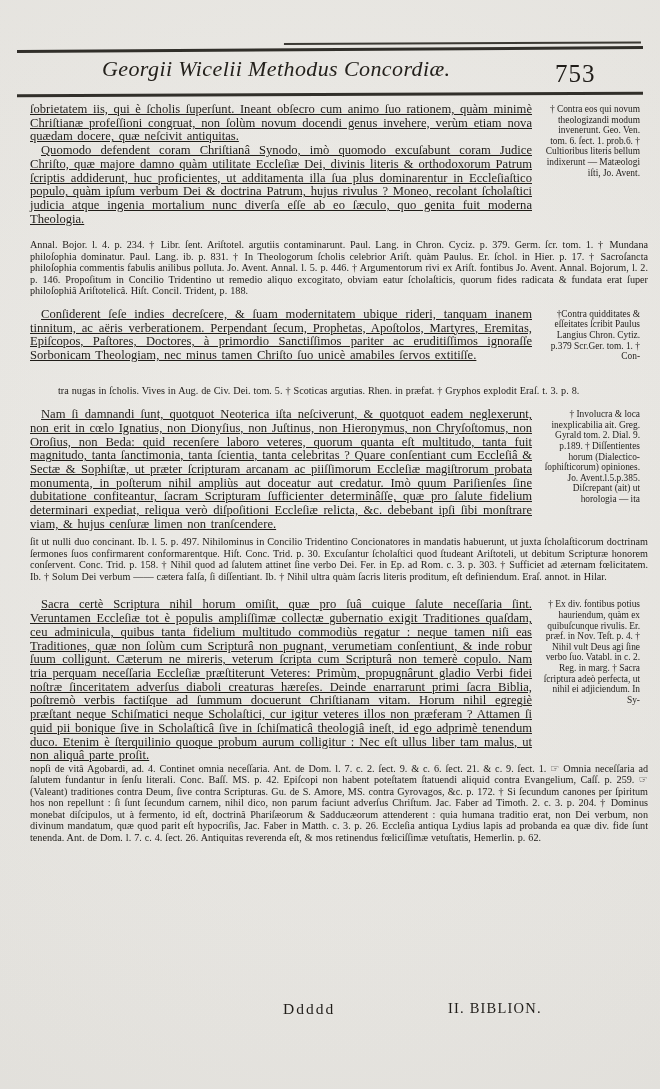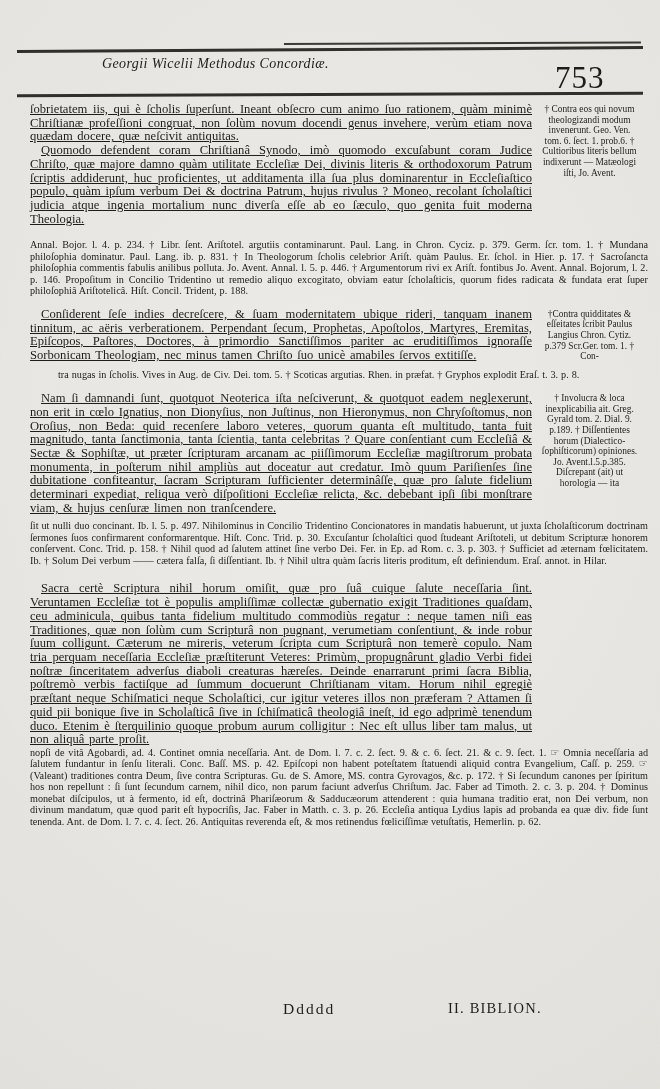--- a/index.html
+++ b/index.html
@@ -10,39 +10,39 @@
       linear-gradient(#e9e7e2, #e7e5e0);
     color:#201d19;
     font-family:"Liberation Serif","DejaVu Serif",serif;
   }
   
   .rule { height:2.5px; background:#312f2a; margin:0 17px; transform:rotate(-0.35deg); position:relative; }
   .rule-top { margin-top:48px; }
   .rule-top::after { content:""; position:absolute; right:2px; top:-5px; width:57%; height:1.8px; background:#3c3a34; transform:rotate(0.12deg); }
   .rule-bottom { transform:rotate(-0.22deg); }
   .header-row { position:relative; height:42px; }
-  .running-head { position:absolute; left:102px; top:5px; font-style:italic; font-size:14px; letter-spacing:0.4px; color:#24211c; }
-  .page-num { position:absolute; left:555px; top:9px; font-size:31px; letter-spacing:1px; }
+  .running-head { position:absolute; left:102px; top:5px; font-style:italic; font-size:22px; letter-spacing:0.4px; color:#24211c; }
+  .page-num { position:absolute; left:555px; top:9px; font-size:25px; letter-spacing:1px; }
   
   .text { padding:8px 12px 0 30px; }
   .row { position:relative; }
   .body-col { width:502px; font-size:12.6px; line-height:13.7px; text-align:justify; word-spacing:1.5px; }
   .para { margin:0; text-indent:11px;text-decoration:underline; }
   .para.no-indent { text-indent:0; }
   .margin-note {
     position:absolute; left:509px; top:1px; width:101px;
-    font-size:9.4px; line-height:10.6px; color:#262320; text-align:center;
+    font-size:9.4px; line-height:10.6px; color:#262320; text-align:right;
   }
   .footnote {
     font-size:10.2px; line-height:11.5px; text-align:justify;
     word-spacing:0.4px; color:#24211d;
   }
   .fn1 { margin-top:13px; }
   .sec2 { margin-top:11px; }
-  .fn2 { margin-top:6px;padding-left:28px; }
+  .fn2 { margin-top:22px;padding-left:28px; }
   .sec3 { margin-top:12px; }
   .fn3 { margin-top:5px; }
   .sec4 { margin-top:16px; }
   .fn4 { }
   
   .footer-row { position:absolute; left:0; top:1000px; width:660px; height:24px; }
   .sig { position:absolute; left:283px; font-size:15.5px; letter-spacing:2px; }
   .catch { position:absolute; left:448px; font-size:14.5px; letter-spacing:1.2px;text-align:center; }
 </style>
 </head>
@@ -84,20 +84,21 @@
       </div>
       <aside class="margin-note">† Involucra &amp; loca inexplicabilia ait. Greg. Gyrald tom. 2. Dial. 9. p.189. † Diſſentientes horum (Dialectico-ſophiſticorum) opiniones. Jo. Avent.l.5.p.385. Diſcrepant (ait) ut horologia — ita</aside>
     </section>
 
     <div class="footnote fn3">ſit ut nulli duo concinant. Ib. l. 5. p. 497.  Nihilominus in Concilio Tridentino Concionatores in mandatis habuerunt, ut juxta ſcholaſticorum doctrinam ſermones ſuos confirmarent conformarentque. Hiſt. Conc. Trid. p. 30.  Excuſantur ſcholaſtici quod ſtudeant Ariſtoteli, ut debitum Scripturæ honorem conſervent. Conc. Trid. p. 158.  † Nihil quod ad ſalutem attinet ſine verbo Dei. Fer. in Ep. ad Rom. c. 3. p. 303.  † Sufficiet ad æternam fœlicitatem. Ib.  † Solum Dei verbum —— cætera falſa, ſi diſſentiant. Ib.  † Nihil ultra quàm ſacris literis proditum, eſt definiendum.  Eraſ. annot. in Hilar.</div>
 
     <section class="row sec4">
       <div class="body-col">
         <p class="para">Sacra certè Scriptura nihil horum omiſit, quæ pro ſuâ cuique ſalute neceſſaria ſint. Veruntamen Eccleſiæ tot è populis ampliſſimæ collectæ gubernatio exigit Traditiones quaſdam, ceu adminicula, quibus tanta fidelium multitudo commodiùs regatur : neque tamen niſi eas Traditiones, quæ non ſolùm cum Scripturâ non pugnant, verumetiam conſentiunt, &amp; inde robur ſuum colligunt.  Cæterum ne mireris, veterum ſcripta cum Scripturâ non temerè copulo.  Nam tria perquam neceſſaria Eccleſiæ præſtiterunt Veteres: Primùm, propugnârunt gladio Verbi fidei noſtræ ſinceritatem adverſus diaboli creaturas hæreſes.  Deinde enarrarunt primi ſacra Biblia, poſtremò verbis factiſque ad ſummum docuerunt Chriſtianam vitam.  Horum nihil egregiè præſtant neque Schiſmatici neque Scholaſtici, cur igitur veteres illos non præferam ?  Attamen ſi quid pii bonique ſive in Scholaſticâ ſive in ſchiſmaticâ theologiâ ineſt, id ego adprimè tenendum duco.  Etenim è ſterquilinio quoque probum aurum colligitur : Nec eſt ullus liber tam malus, ut non aliquâ parte proſit.</p>
       </div>
+      <aside class="margin-note">† Ex div. fontibus potius hauriendum, quàm ex quibuſcunque rivulis. Er. præf. in Nov. Teſt. p. 4. † Nihil vult Deus agi ſine verbo ſuo. Vatabl. in c. 2. Reg. in marg. † Sacra ſcriptura adeò perfecta, ut nihil ei adjiciendum.  In Sy-</aside>
     </section>
 
     <div class="footnote fn4">nopſi de vitâ Agobardi, ad. 4.  Continet omnia neceſſaria.  Ant. de Dom. l. 7. c. 2. ſect. 9. &amp; c. 6. ſect. 21. &amp; c. 9. ſect. 1. ☞ Omnia neceſſaria ad ſalutem fundantur in ſenſu literali. Conc. Baſſ. MS. p. 42.  Epiſcopi non habent poteſtatem ſtatuendi aliquid contra Evangelium, Caſſ. p. 259.  ☞ (Valeant) traditiones contra Deum, ſive contra Scripturas. Gu. de S. Amore, MS. contra Gyrovagos, &amp;c. p. 172.  † Si ſecundum canones per ſpiritum hos non repellunt : ſi ſunt ſecundum carnem, nihil dico, non parum faciunt adverſus Chriſtum. Jac. Faber ad Timoth. 2. c. 3. p. 204.  † Dominus monebat diſcipulos, ut à fermento, id eſt, doctrinâ Phariſæorum &amp; Sadducæorum attenderent : quia humana traditio erat, non Dei verbum, non divinum mandatum, quæ quod parit eſt hypocriſis, Jac. Faber in Matth. c. 3. p. 26.  Eccleſia antiqua Lydius lapis ad probanda ea quæ div. fide ſunt tenenda. Ant. de Dom. l. 7. c. 4. ſect. 26.  Antiquitas reverenda eſt, &amp; mos retinendus fœliciſſimæ vetuſtatis, Hemerlin. p. 62.</div>
 
   </div>
 
   <div class="footer-row">
     <span class="sig">Ddddd</span>
     <span class="catch">II. BIBLION.</span>
   </div>

